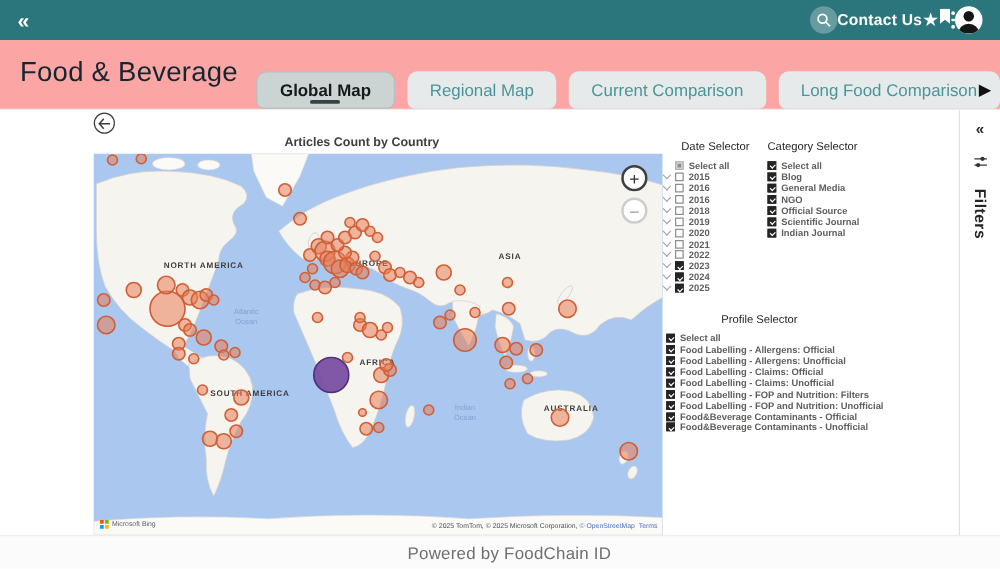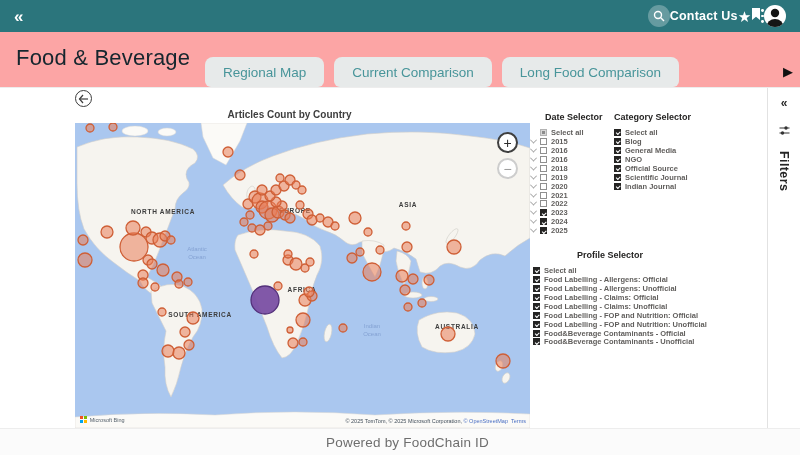--- a/index.html
+++ b/index.html
@@ -52,21 +52,21 @@
   .zin{top:9px;border:2px solid #3f3f3f;color:#2c2c2c;}
   .zout{top:35px;border:2px solid #cdcdcd;color:#9a9a9a;}
   .binglogo{position:absolute;left:5px;bottom:5px;display:flex;align-items:center;gap:3px;}
   .msgrid{display:grid;grid-template-columns:3px 3px;grid-template-rows:3px 3px;gap:.7px;}
   .binglogo span{font-size:5.5px;color:#55606b;}
   .attrib{position:absolute;right:4px;bottom:4px;font-size:5.5px;color:#44505c;}
   .attrib a{color:#4a6fc4;text-decoration:none;}
 
   
   .fgroup{position:absolute;}
-  .ftitle{font-size:9px;font-weight:700;color:#252423;margin-bottom:6px;}
+  .ftitle{font-size:9px;font-weight:400;color:#252423;margin-bottom:6px;}
   .frow{display:flex;align-items:center;height:8.95px;gap:4px;cursor:pointer;font-weight:bold;}
   .flabel{font-size:7.5px;color:#605e5c;white-space:nowrap;}
   .chev{width:4px;height:4px;border-right:1px solid #a6a6a6;border-bottom:1px solid #a6a6a6;
         transform:rotate(45deg) translate(-1px,-1px);flex:0 0 4px;}
   .chev.hidden{visibility:hidden;}
   .cb{width:7px;height:7px;box-sizing:border-box;border:1px solid #8f8f8f;background:#fff;
       position:relative;flex:0 0 7px;}
   .cb.checked{background:#252423;border-color:#252423;}
   .cb.checked::after{content:"";position:absolute;left:1px;top:1.4px;width:3.4px;height:1.6px;
       border-left:1.1px solid #fff;border-bottom:1.1px solid #fff;transform:rotate(-45deg);}
@@ -117,20 +117,21 @@
             <circle cx="11" cy="8" r="4.2" fill="#151515"></circle>
             <path d="M2.5,22 a8.5,8 0 0 1 17,0 z" fill="#151515"></path>
           </svg>
       </span>
     </div>
   </div>
 
   <div class="navstrip">
     <div class="pagetitle">Food &amp; Beverage</div>
     <div class="tabbar" id="tab-bar">
+        <div class="tab active">Global Map</div>
         <div class="tab">Regional Map</div>
         <div class="tab">Current Comparison</div>
         <div class="tab">Long Food Comparison</div>
       </div>
     <span class="tab-arrow">▶</span>
   </div>
 
   <div class="canvas">
 
     <button class="backbtn">
@@ -402,21 +403,21 @@
           <div class="frow">
             <span class="cb checked"></span>
             <span class="flabel">Food Labelling - Claims: Official</span>
           </div>
           <div class="frow">
             <span class="cb checked"></span>
             <span class="flabel">Food Labelling - Claims: Unofficial</span>
           </div>
           <div class="frow">
             <span class="cb checked"></span>
-            <span class="flabel">Food Labelling - FOP and Nutrition: Official</span>
+            <span class="flabel">Food Labelling - FOP and Nutrition: Filters</span>
           </div>
           <div class="frow">
             <span class="cb checked"></span>
             <span class="flabel">Food Labelling - FOP and Nutrition: Unofficial</span>
           </div>
           <div class="frow">
             <span class="cb checked"></span>
             <span class="flabel">Food&amp;Beverage Contaminants - Official</span>
           </div>
           <div class="frow">

